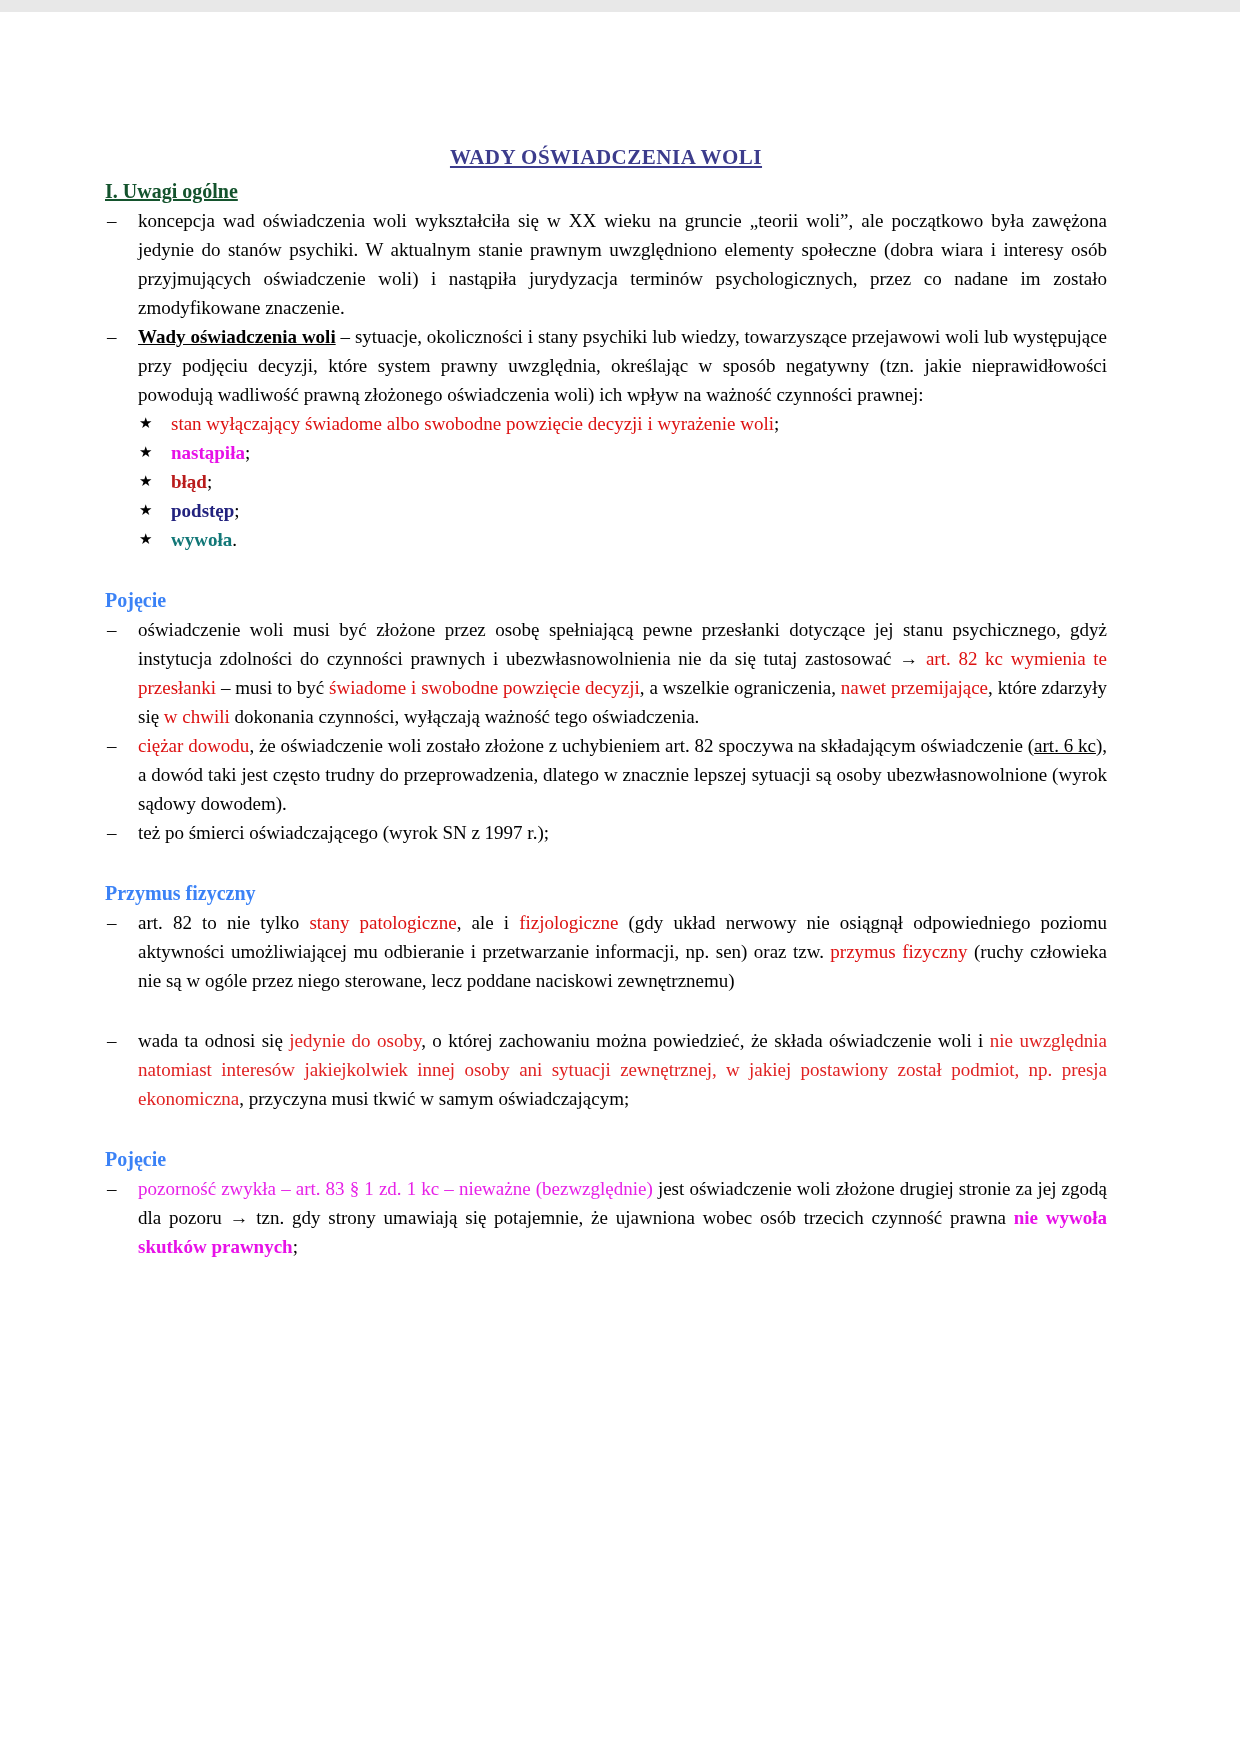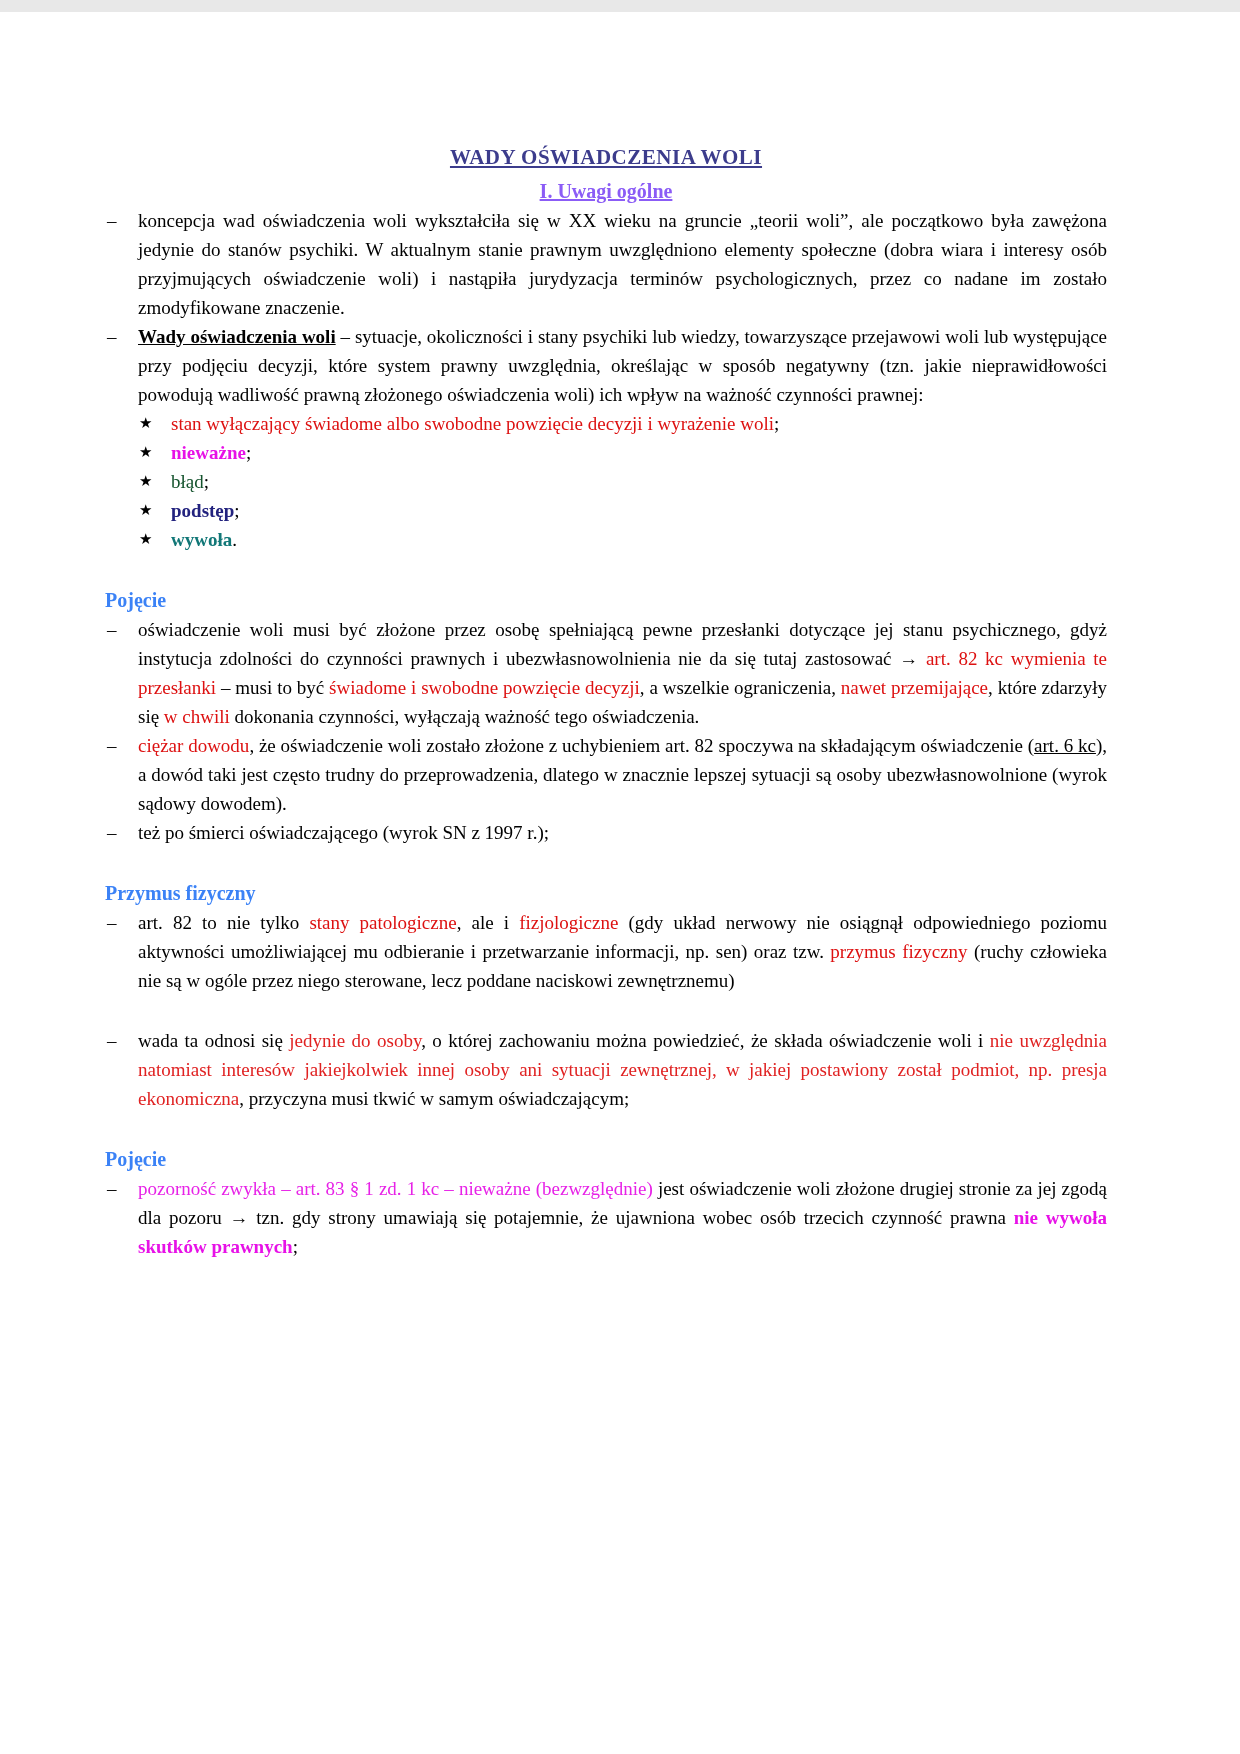--- a/index.html
+++ b/index.html
@@ -22,24 +22,23 @@
     text-decoration:underline;
     color:#3C3C8C;
     margin:0 0 4px 0;
     line-height:30px;
     letter-spacing:0.5px;
   }
   .h-section{
     font-size:20px;
     font-weight:bold;
     text-decoration:underline;
-    color:#8b5cf6;
+    color:#14532d;
     margin:0;
     line-height:30px;
-    text-align:center;
   }
   .h-sub{
     font-size:20px;
     font-weight:bold;
     color:#3b82f6;
     margin:0;
     line-height:30px;
   }
   .bullet{
     position:relative;
@@ -63,35 +62,35 @@
     font-size:15px;
     font-family:"DejaVu Sans",sans-serif;
   }
   .spacer{height:31px;}
   .r-bu{font-weight:bold;text-decoration:underline;}
   .r-u{text-decoration:underline;}
   .r-rb{font-weight:normal;color:#DD1111;}
   .r-r{color:#E02222;}
   .r-mb{font-weight:bold;color:#E711E7;}
   .r-m{color:#E722E7;}
-  .r-gb{font-weight:normal;color:#14532d;}
+  .r-gb{font-weight:bold;color:#b91c1c;}
   .r-nb{font-weight:bold;color:#22227E;text-align:center;}
   .r-tb{font-weight:bold;color:#117777;}
 </style>
 </head>
 <body>
 
 <div class="page">
   <h1 class="doc-title">WADY OŚWIADCZENIA WOLI</h1>
   <div id="doc-body">
       <h2 class="h-section"><span>I. Uwagi ogólne</span></h2>
       <div class="bullet"><span class="marker">–</span><span>koncepcja wad oświadczenia woli wykształciła się w XX wieku na gruncie „teorii woli”, ale początkowo była zawężona jedynie do stanów psychiki. W aktualnym stanie prawnym uwzględniono elementy społeczne (dobra wiara i interesy osób przyjmujących oświadczenie woli) i nastąpiła jurydyzacja terminów psychologicznych, przez co nadane im zostało zmodyfikowane znaczenie.</span></div>
       <div class="bullet"><span class="marker">–</span><span class="r-bu">Wady oświadczenia woli</span><span> – sytuacje, okoliczności i stany psychiki lub wiedzy, towarzyszące przejawowi woli lub występujące przy podjęciu decyzji, które system prawny uwzględnia, określając w sposób negatywny (tzn. jakie nieprawidłowości powodują wadliwość prawną złożonego oświadczenia woli) ich wpływ na ważność czynności prawnej:</span></div>
       <div class="star-item"><span class="marker">★</span><span class="r-rb">stan wyłączający świadome albo swobodne powzięcie decyzji i wyrażenie woli</span><span>;</span></div>
-      <div class="star-item"><span class="marker">★</span><span class="r-mb">nieważne</span><span>;</span></div>
+      <div class="star-item"><span class="marker">★</span><span class="r-mb">nastąpiła</span><span>;</span></div>
       <div class="star-item"><span class="marker">★</span><span class="r-gb">błąd</span><span>;</span></div>
       <div class="star-item"><span class="marker">★</span><span class="r-nb">podstęp</span><span>;</span></div>
       <div class="star-item"><span class="marker">★</span><span class="r-tb">wywoła</span><span>.</span></div>
       <div class="spacer"></div>
       <h3 class="h-sub"><span>Pojęcie</span></h3>
       <div class="bullet"><span class="marker">–</span><span>oświadczenie woli musi być złożone przez osobę spełniającą pewne przesłanki dotyczące jej stanu psychicznego, gdyż instytucja zdolności do czynności prawnych i ubezwłasnowolnienia nie da się tutaj zastosować → </span><span class="r-rb">art. 82 kc wymienia te przesłanki</span><span> – musi to być </span><span class="r-rb">świadome i swobodne powzięcie decyzji</span><span>, a wszelkie ograniczenia, </span><span class="r-rb">nawet przemijające</span><span>, które zdarzyły się </span><span class="r-rb">w chwili</span><span> dokonania czynności, wyłączają ważność tego oświadczenia.</span></div>
       <div class="bullet"><span class="marker">–</span><span class="r-rb">ciężar dowodu</span><span>, że oświadczenie woli zostało złożone z uchybieniem art. 82 spoczywa na składającym oświadczenie (</span><span class="r-u">art. 6 kc</span><span>), a dowód taki jest często trudny do przeprowadzenia, dlatego w znacznie lepszej sytuacji są osoby ubezwłasnowolnione (wyrok sądowy dowodem).</span></div>
       <div class="bullet"><span class="marker">–</span><span>też po śmierci oświadczającego (wyrok SN z 1997 r.);</span></div>
       <div class="spacer"></div>
       <h3 class="h-sub"><span>Przymus fizyczny</span></h3>

